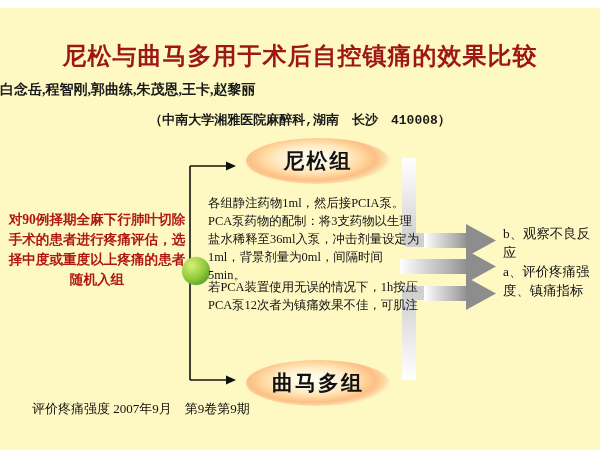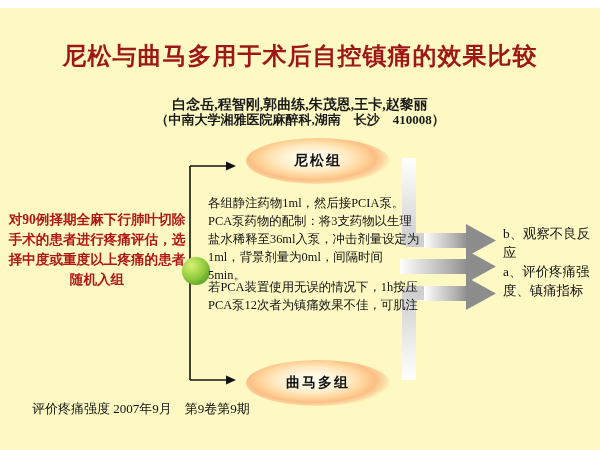--- a/index.html
+++ b/index.html
@@ -22,47 +22,46 @@
     text-align:center;
     color:#9e1717;
     font-size:24px;
     font-weight:bold;
     letter-spacing:1px;
     font-family:"Liberation Serif","DejaVu Serif",serif;
     white-space:nowrap;
   }
   #authors{
     position:absolute;left:0;top:73px;width:600px;
-    text-align:center;color:#1a1a1a;
+    text-align:left;color:#1a1a1a;
     font-size:14px;font-weight:bold;
     font-family:"Liberation Serif","DejaVu Serif",serif;
     white-space:nowrap;
-    margin-top:15px;
   }
   #affil{
     position:absolute;left:0;top:103px;width:600px;
     text-align:center;color:#1a1a1a;
     font-size:13px;font-weight:bold;
-    font-family:Liberation Serif, serif;
+    font-family:Liberation Mono, monospace;
     white-space:nowrap;
   }
 
   
   .oval{
     position:absolute;
     width:144px;height:46px;
     border-radius:50%;
     display:flex;align-items:center;justify-content:center;
     background:
       radial-gradient(ellipse 55% 60% at 46% 44%,
         #fffdf3 0%, #fff7e0 26%, #ffe9c0 48%,
         #ffd49a 66%, #fbbf86 80%, rgba(250,185,130,0.55) 90%,
         rgba(255,255,255,0) 100%);
     color:#111;
-    font-size:14px;font-weight:bold;
+    font-size:21px;font-weight:bold;
     font-family:"Liberation Serif","DejaVu Serif",serif;
     letter-spacing:2px;
     white-space:nowrap;
   }
   #oval-top{left:246px;top:130px;}
   #oval-bottom{left:246px;top:352px;}
 
   
   #left-text{
     position:absolute;left:8px;top:202px;width:178px;

